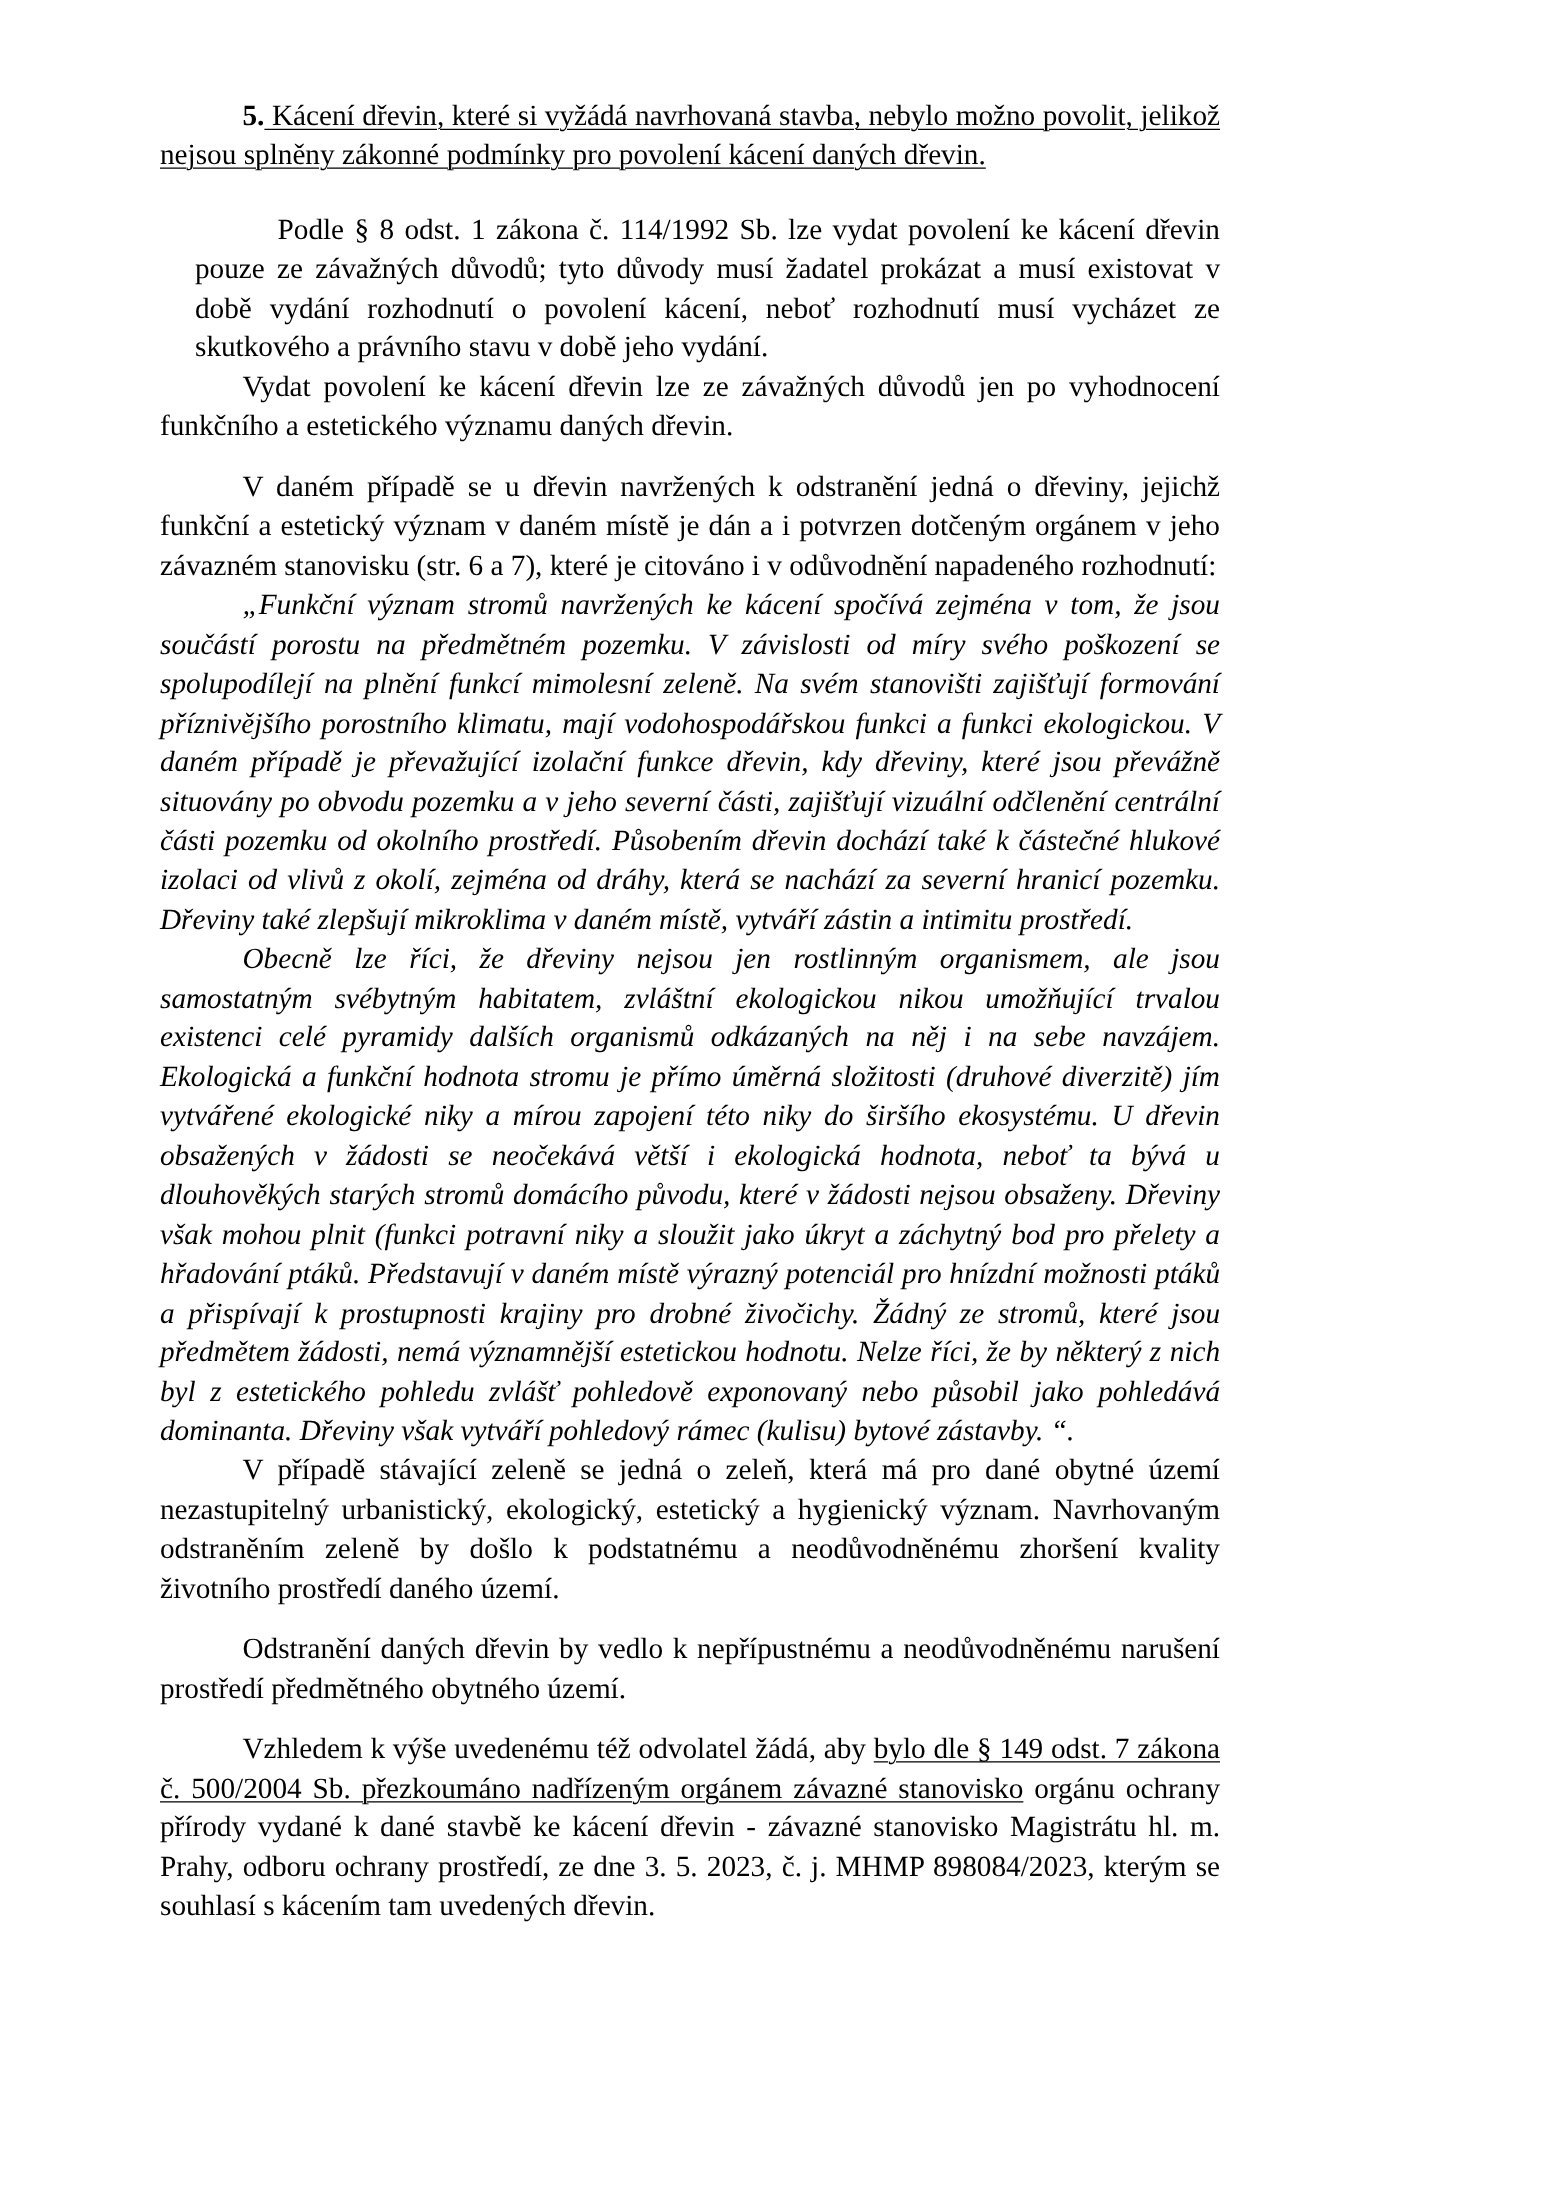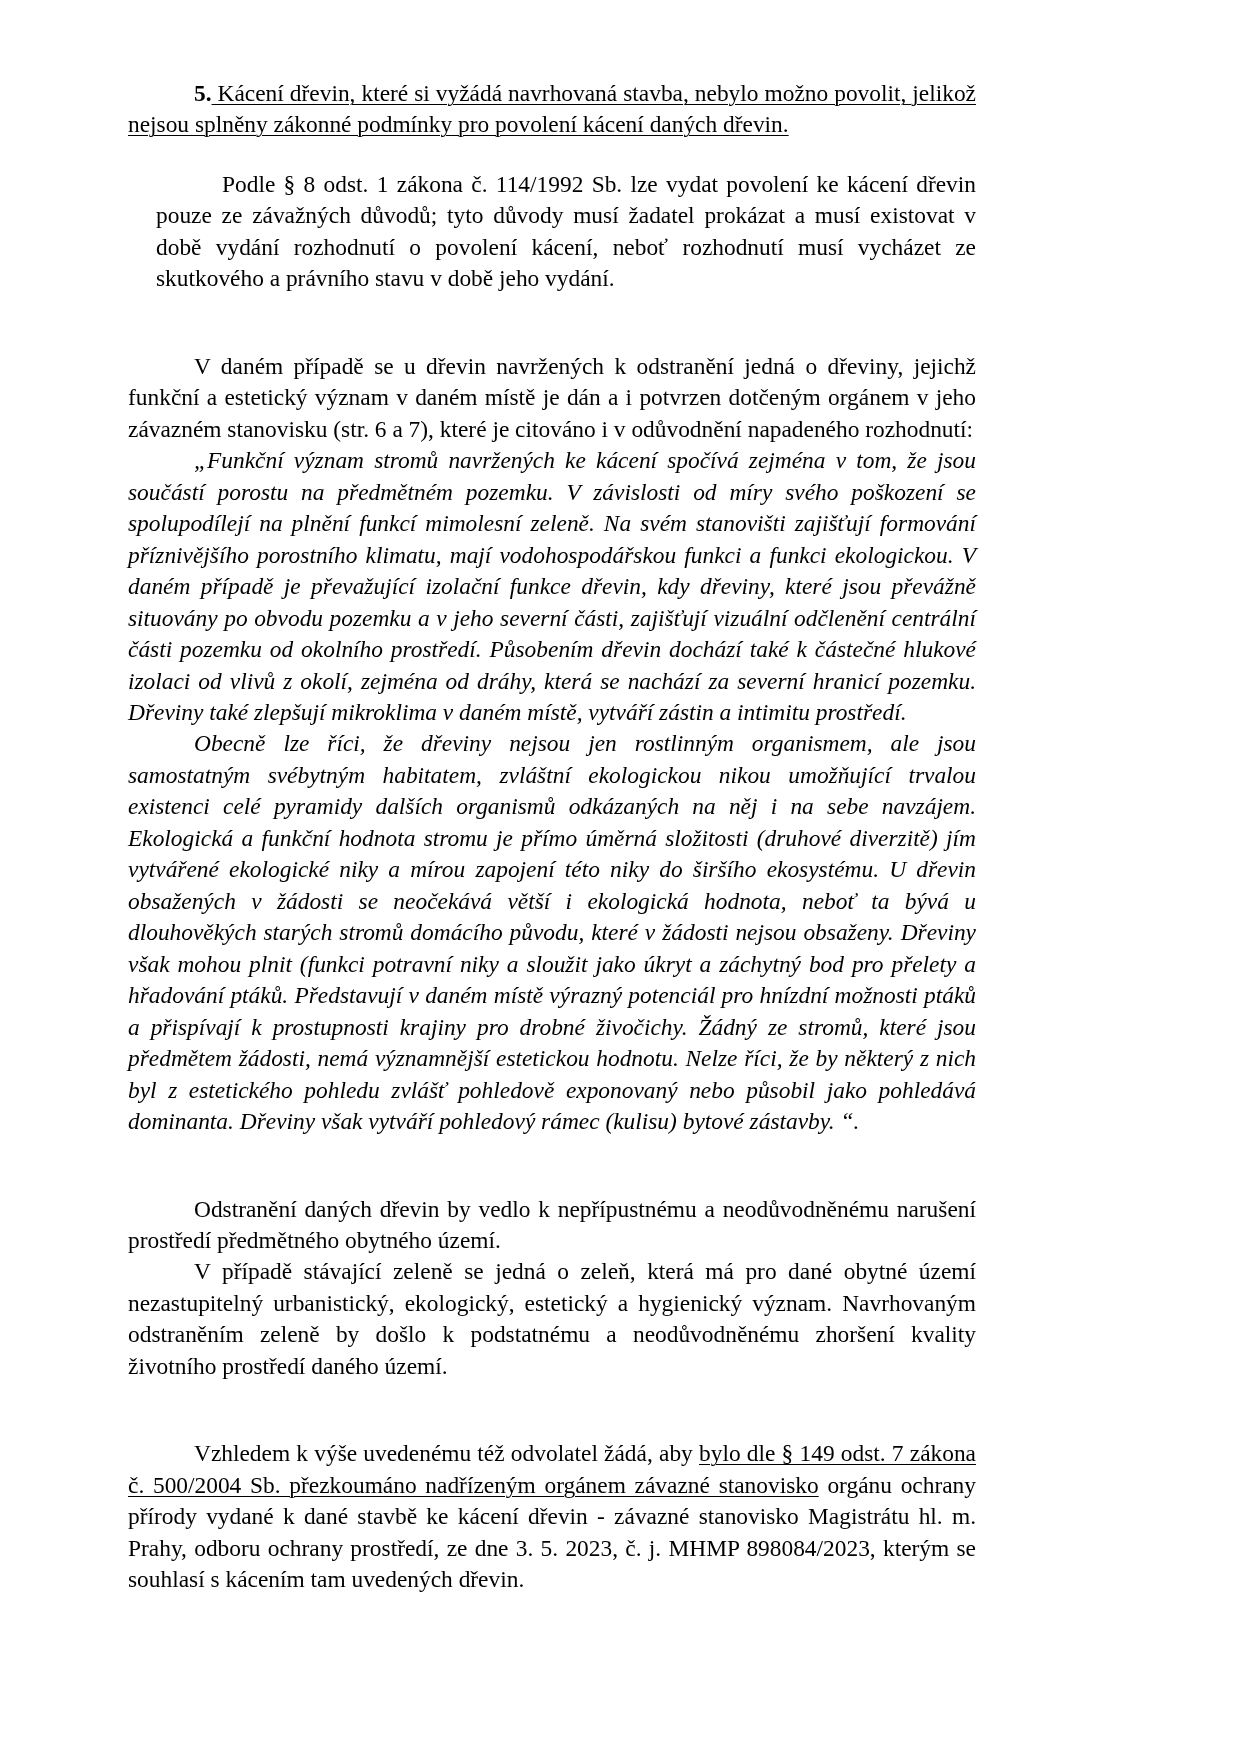--- a/index.html
+++ b/index.html
@@ -43,21 +43,21 @@
   .indent {
     text-indent: 66px;
   }
 
   .gap-md {
     margin-top: 28px;
     margin-left: 28px;
   }
 
   .gap-lg {
-    margin-top: 56px;
+    margin-top: 17px;
   }
 
   .underline {
     text-decoration: underline;
     text-underline-offset: 3px;
     text-decoration-thickness: 1px;
   }
 
   
   .quote-block p {
@@ -77,29 +77,30 @@
 </head>
 <body>
 
 <div class="page">
   <div class="content">
 
     <p class="indent"><span class="heading-num">5.</span><span class="underline"> Kácení dřevin, které si vyžádá navrhovaná stavba, nebylo možno povolit, jelikož nejsou splněny zákonné podmínky pro povolení kácení daných dřevin.</span></p>
 
     <p class="indent gap-md">Podle § 8 odst. 1 zákona č. 114/1992 Sb. lze vydat povolení ke kácení dřevin pouze ze závažných důvodů; tyto důvody musí žadatel prokázat a musí existovat v době vydání rozhodnutí o povolení kácení, neboť rozhodnutí musí vycházet ze skutkového a právního stavu v době jeho vydání.</p>
 
+    <p class="indent">Vydat povolení ke kácení dřevin lze ze závažných důvodů jen po vyhodnocení funkčního a estetického významu daných dřevin.</p>
 
     <p class="indent gap-lg">V daném případě se u dřevin navržených k odstranění jedná o dřeviny, jejichž funkční a estetický význam v daném místě je dán a i potvrzen dotčeným orgánem v jeho závazném stanovisku (str. 6 a 7), které je citováno i v odůvodnění napadeného rozhodnutí:</p>
 
     <div class="quote-block">
       <p class="first-line">„Funkční význam stromů navržených ke kácení spočívá zejména v tom, že jsou součástí porostu na předmětném pozemku. V závislosti od míry svého poškození se spolupodílejí na plnění funkcí mimolesní zeleně. Na svém stanovišti zajišťují formování příznivějšího porostního klimatu, mají vodohospodářskou funkci a funkci ekologickou. V daném případě je převažující izolační funkce dřevin, kdy dřeviny, které jsou převážně situovány po obvodu pozemku a v jeho severní části, zajišťují vizuální odčlenění centrální části pozemku od okolního prostředí. Působením dřevin dochází také k částečné hlukové izolaci od vlivů z okolí, zejména od dráhy, která se nachází za severní hranicí pozemku. Dřeviny také zlepšují mikroklima v daném místě, vytváří zástin a intimitu prostředí.</p>
       <p class="first-line">Obecně lze říci, že dřeviny nejsou jen rostlinným organismem, ale jsou samostatným svébytným habitatem, zvláštní ekologickou nikou umožňující trvalou existenci celé pyramidy dalších organismů odkázaných na něj i na sebe navzájem. Ekologická a funkční hodnota stromu je přímo úměrná složitosti (druhové diverzitě) jím vytvářené ekologické niky a mírou zapojení této niky do širšího ekosystému. U dřevin obsažených v žádosti se neočekává větší i ekologická hodnota, neboť ta bývá u dlouhověkých starých stromů domácího původu, které v žádosti nejsou obsaženy. Dřeviny však mohou plnit (funkci potravní niky a sloužit jako úkryt a záchytný bod pro přelety a hřadování ptáků. Představují v daném místě výrazný potenciál pro hnízdní možnosti ptáků a přispívají k prostupnosti krajiny pro drobné živočichy. Žádný ze stromů, které jsou předmětem žádosti, nemá významnější estetickou hodnotu. Nelze říci, že by některý z nich byl z estetického pohledu zvlášť pohledově exponovaný nebo působil jako pohledává dominanta. Dřeviny však vytváří pohledový rámec (kulisu) bytové zástavby. “.</p>
     </div>
 
+    <p class="indent">V případě stávající zeleně se jedná o zeleň, která má pro dané obytné území nezastupitelný urbanistický, ekologický, estetický a hygienický význam. Navrhovaným odstraněním zeleně by došlo k podstatnému a neodůvodněnému zhoršení kvality životního prostředí daného území.</p>
+
     <p class="indent gap-lg">Odstranění daných dřevin by vedlo k nepřípustnému a neodůvodněnému narušení prostředí předmětného obytného území.</p>
-
-    <p class="indent">V případě stávající zeleně se jedná o zeleň, která má pro dané obytné území nezastupitelný urbanistický, ekologický, estetický a hygienický význam. Navrhovaným odstraněním zeleně by došlo k podstatnému a neodůvodněnému zhoršení kvality životního prostředí daného území.</p>
 
 
     <p class="indent gap-lg"><span>Vzhledem k výše uvedenému též odvolatel žádá, aby </span><span class="underline">bylo dle § 149 odst. 7 zákona č. 500/2004 Sb. přezkoumáno nadřízeným orgánem závazné stanovisko</span><span> orgánu ochrany přírody vydané k dané stavbě ke kácení dřevin - závazné stanovisko Magistrátu hl. m. Prahy, odboru ochrany prostředí, ze dne 3. 5. 2023, č. j. MHMP 898084/2023, kterým se souhlasí s kácením tam uvedených dřevin.</span></p>
 
   </div>
 </div>
 
 </body></html>

